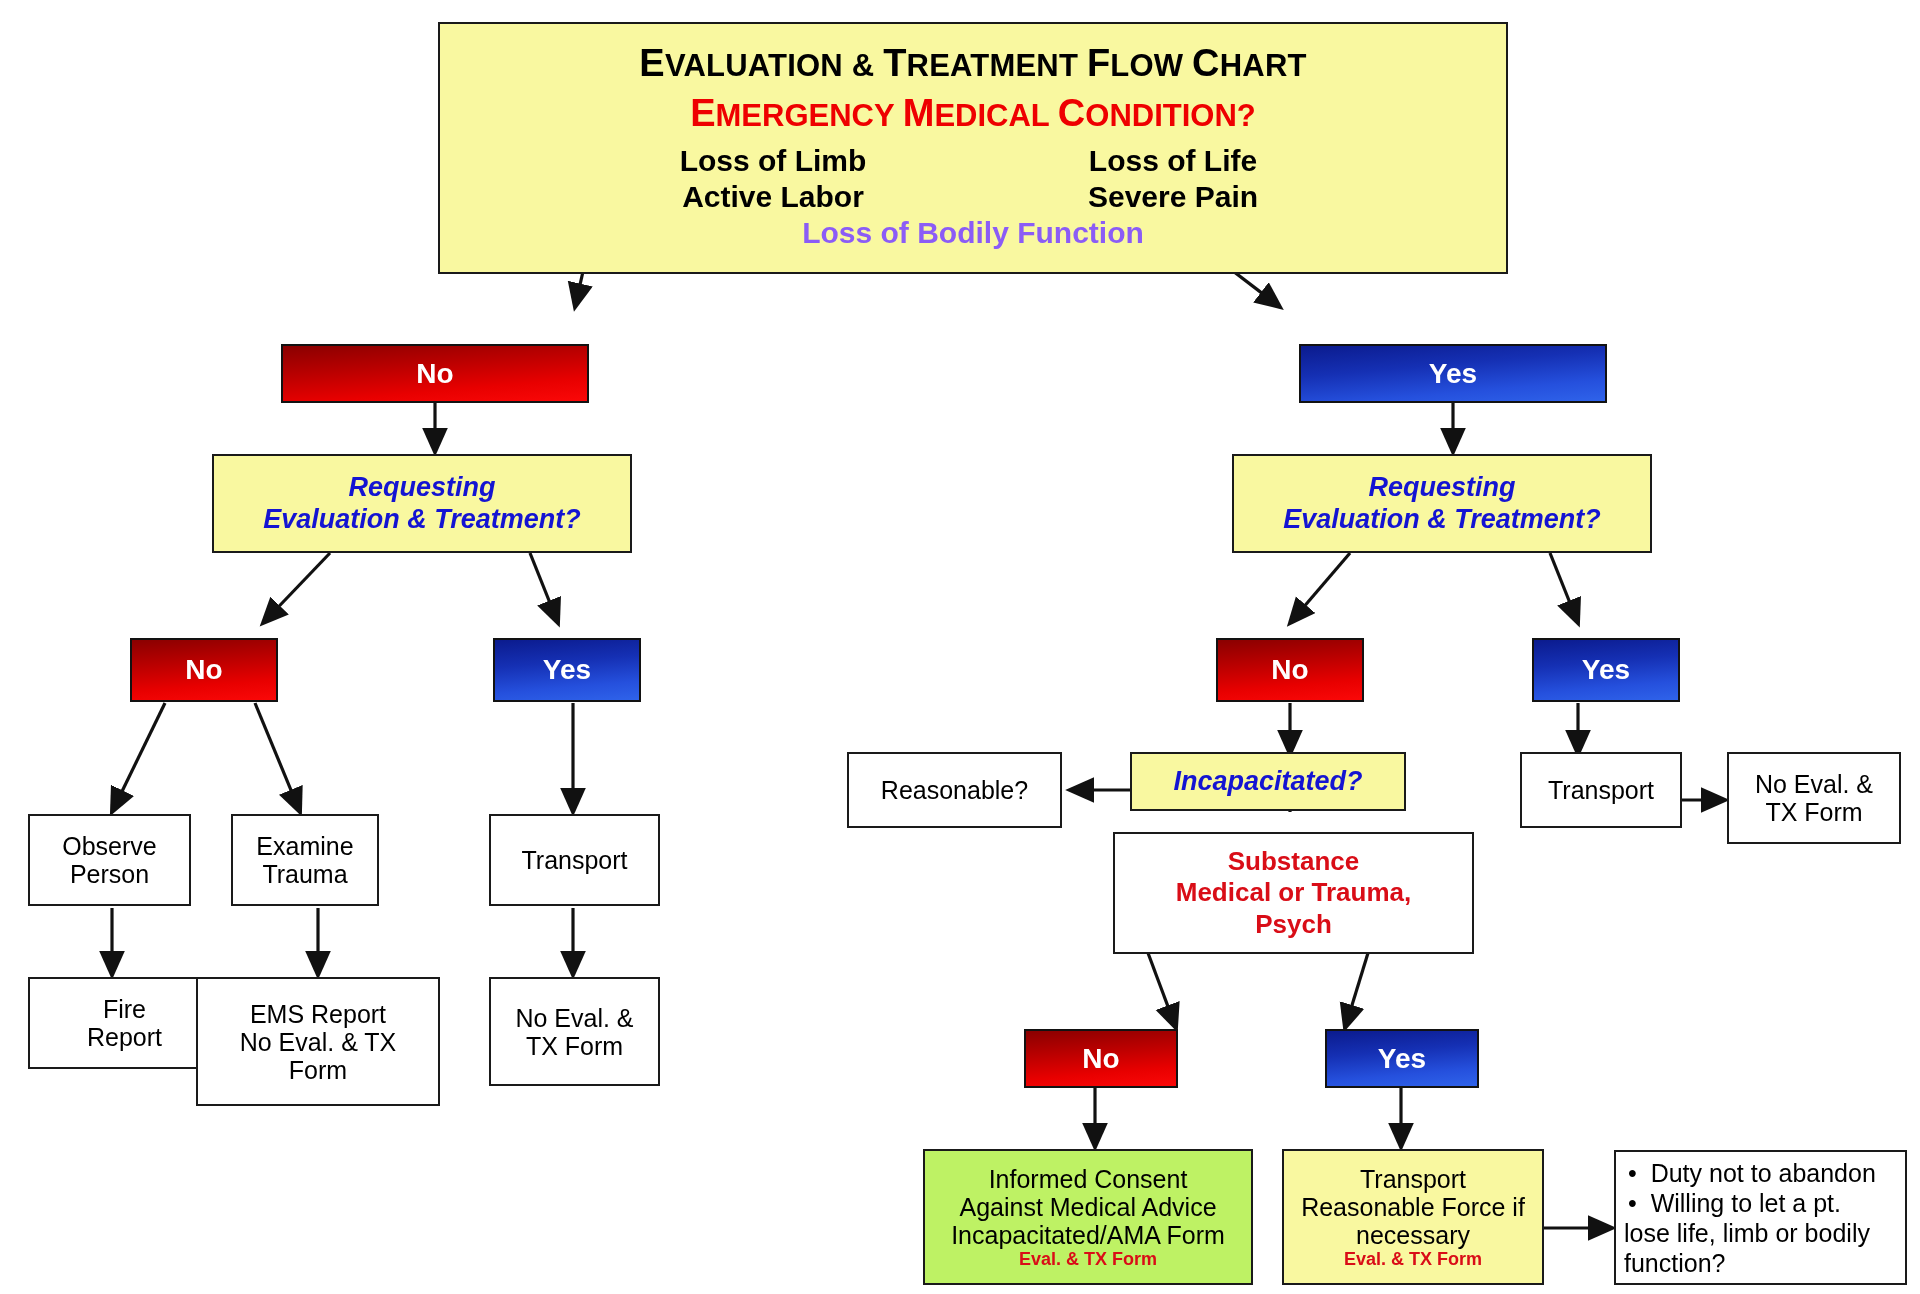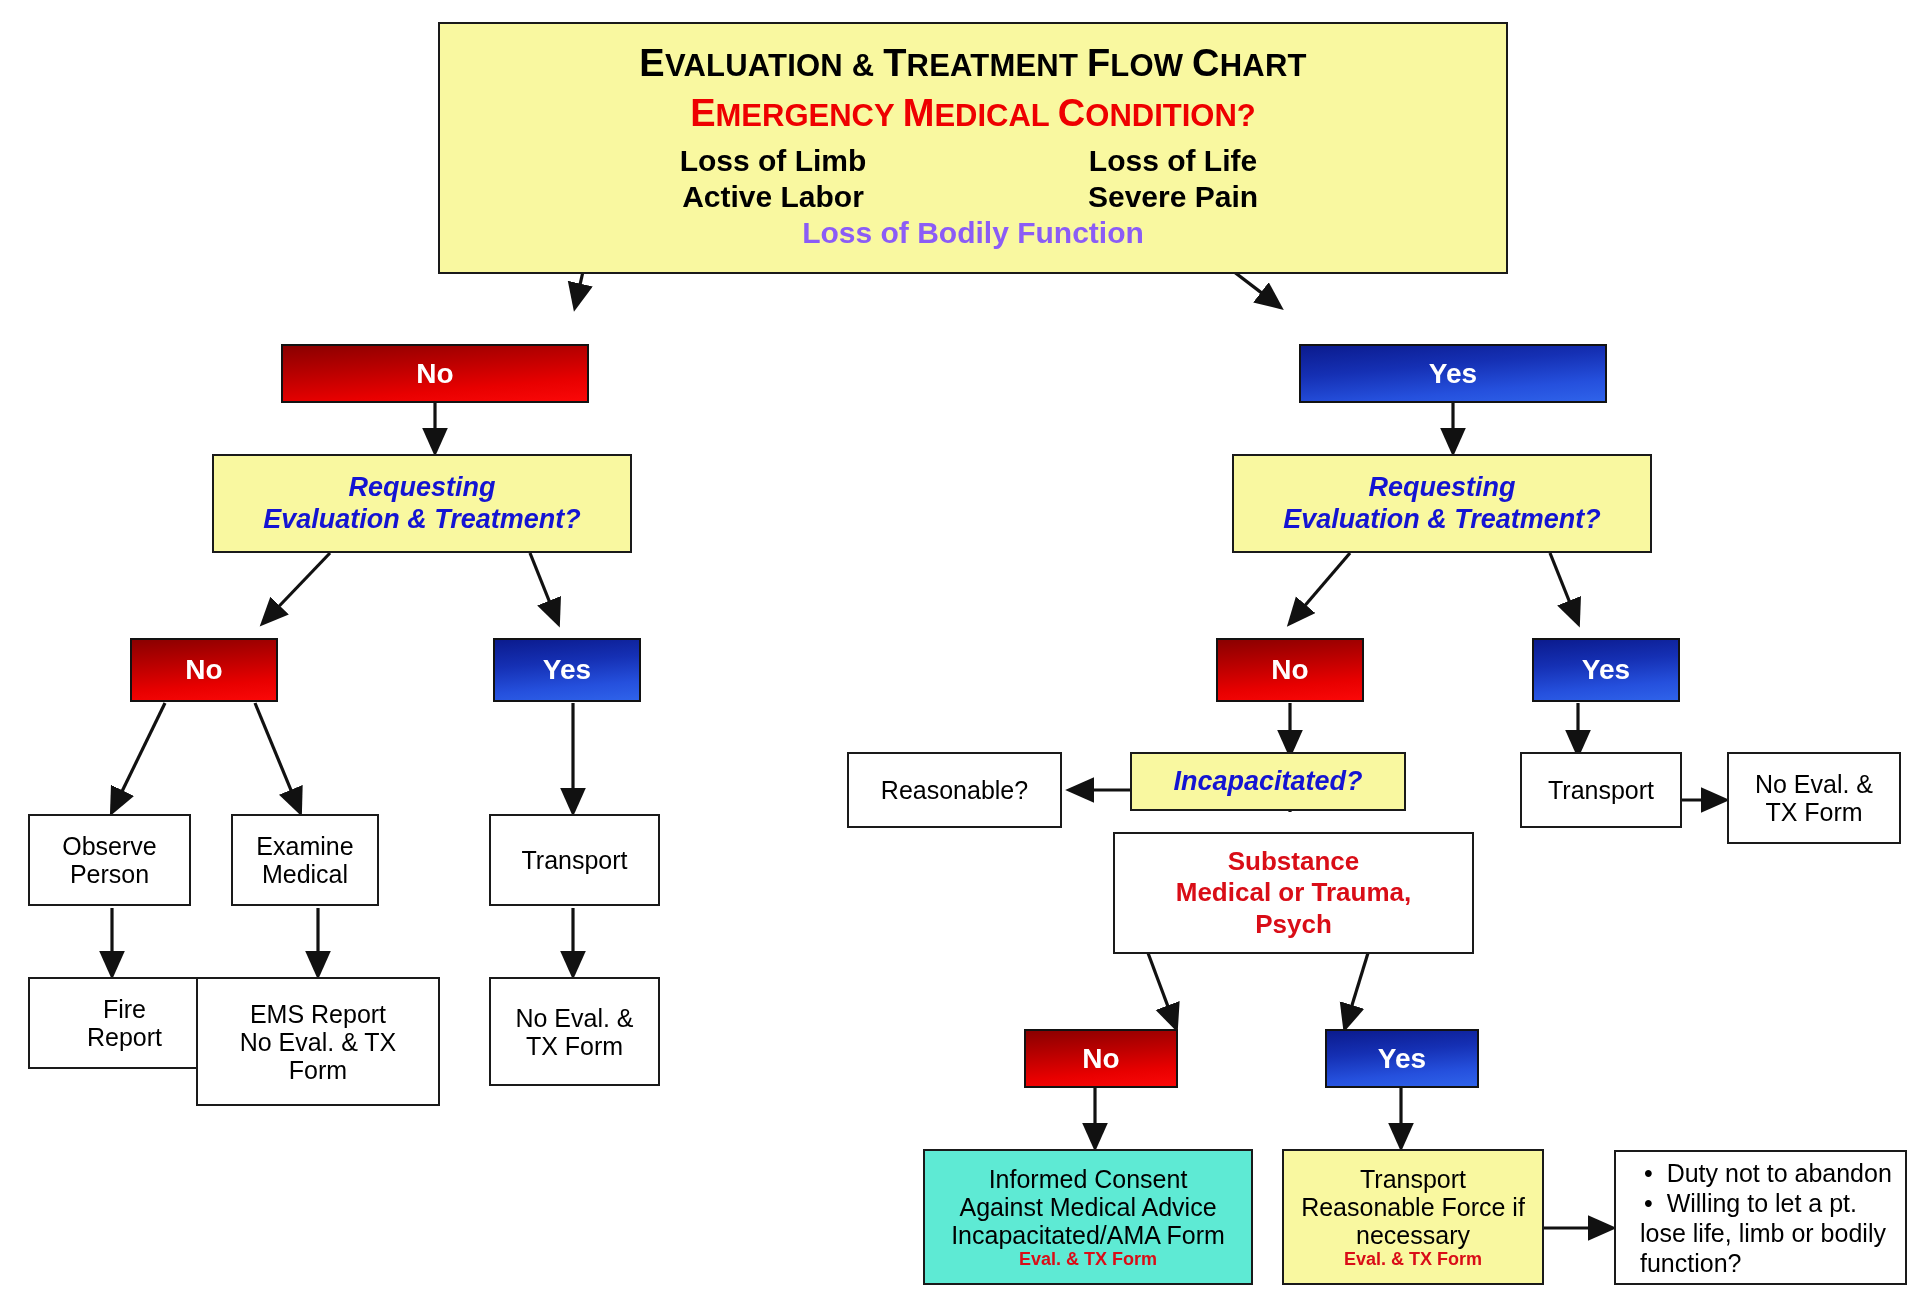--- a/index.html
+++ b/index.html
@@ -117,21 +117,21 @@
   }
   .eval-red {
     color: #d90d17;
     font-weight: bold;
     font-size: 18px;
   }
   .bullets {
     text-align: left;
     align-items: flex-start;
     justify-content: center;
-    padding: 6px 10px 6px 24px;
+    padding: 6px 10px 6px 8px;
     font-size: 25px;
     line-height: 1.2;
   }
   .bullets .bl {
     display: block;
     white-space: pre-wrap;
   }
   .bullets .bullet-row { padding-left: 4px; }
 </style>
 </head>
@@ -244,21 +244,21 @@
   <div class="node chip chip-yes" style="left:1532px; top:638px; width:148px; height:64px;">
     <span>Yes</span>
   </div>
 
   <div class="node plain" style="left:28px; top:814px; width:163px; height:92px;justify-content:center;">
     <span>Observe</span>
     <span>Person</span>
   </div>
   <div class="node plain" style="left:231px; top:814px; width:148px; height:92px;">
     <span>Examine</span>
-    <span>Medical</span>
+    <span>Trauma</span>
   </div>
   <div class="node plain" style="left:489px; top:814px; width:171px; height:92px;">
     <span>Transport</span>
   </div>
 
   <div class="node plain" style="left:28px; top:977px; width:193px; height:92px;">
     <span>Fire</span>
     <span>Report</span>
   </div>
   <div class="node plain" style="left:196px; top:977px; width:244px; height:129px;">
@@ -292,21 +292,21 @@
     <span class="red-text">Psych</span>
   </div>
 
   <div class="node chip chip-no" style="left:1024px; top:1029px; width:154px; height:59px;">
     <span>No</span>
   </div>
   <div class="node chip chip-yes" style="left:1325px; top:1029px; width:154px; height:59px;">
     <span>Yes</span>
   </div>
 
-  <div class="node yellow plain" style="left:923px; top:1149px; width:330px; height:136px; background:#5eead4;">
+  <div class="node yellow plain" style="left:923px; top:1149px; width:330px; height:136px; background:#bef264;">
     <span>Informed Consent</span>
     <span>Against Medical Advice</span>
     <span>Incapacitated/AMA Form</span>
     <span class="eval-red">Eval. &amp; TX Form</span>
   </div>
 
   <div class="node yellow plain" style="left:1282px; top:1149px; width:262px; height:136px; background:#f9f8a0;">
     <span>Transport</span>
     <span>Reasonable Force if</span>
     <span>necessary</span>

